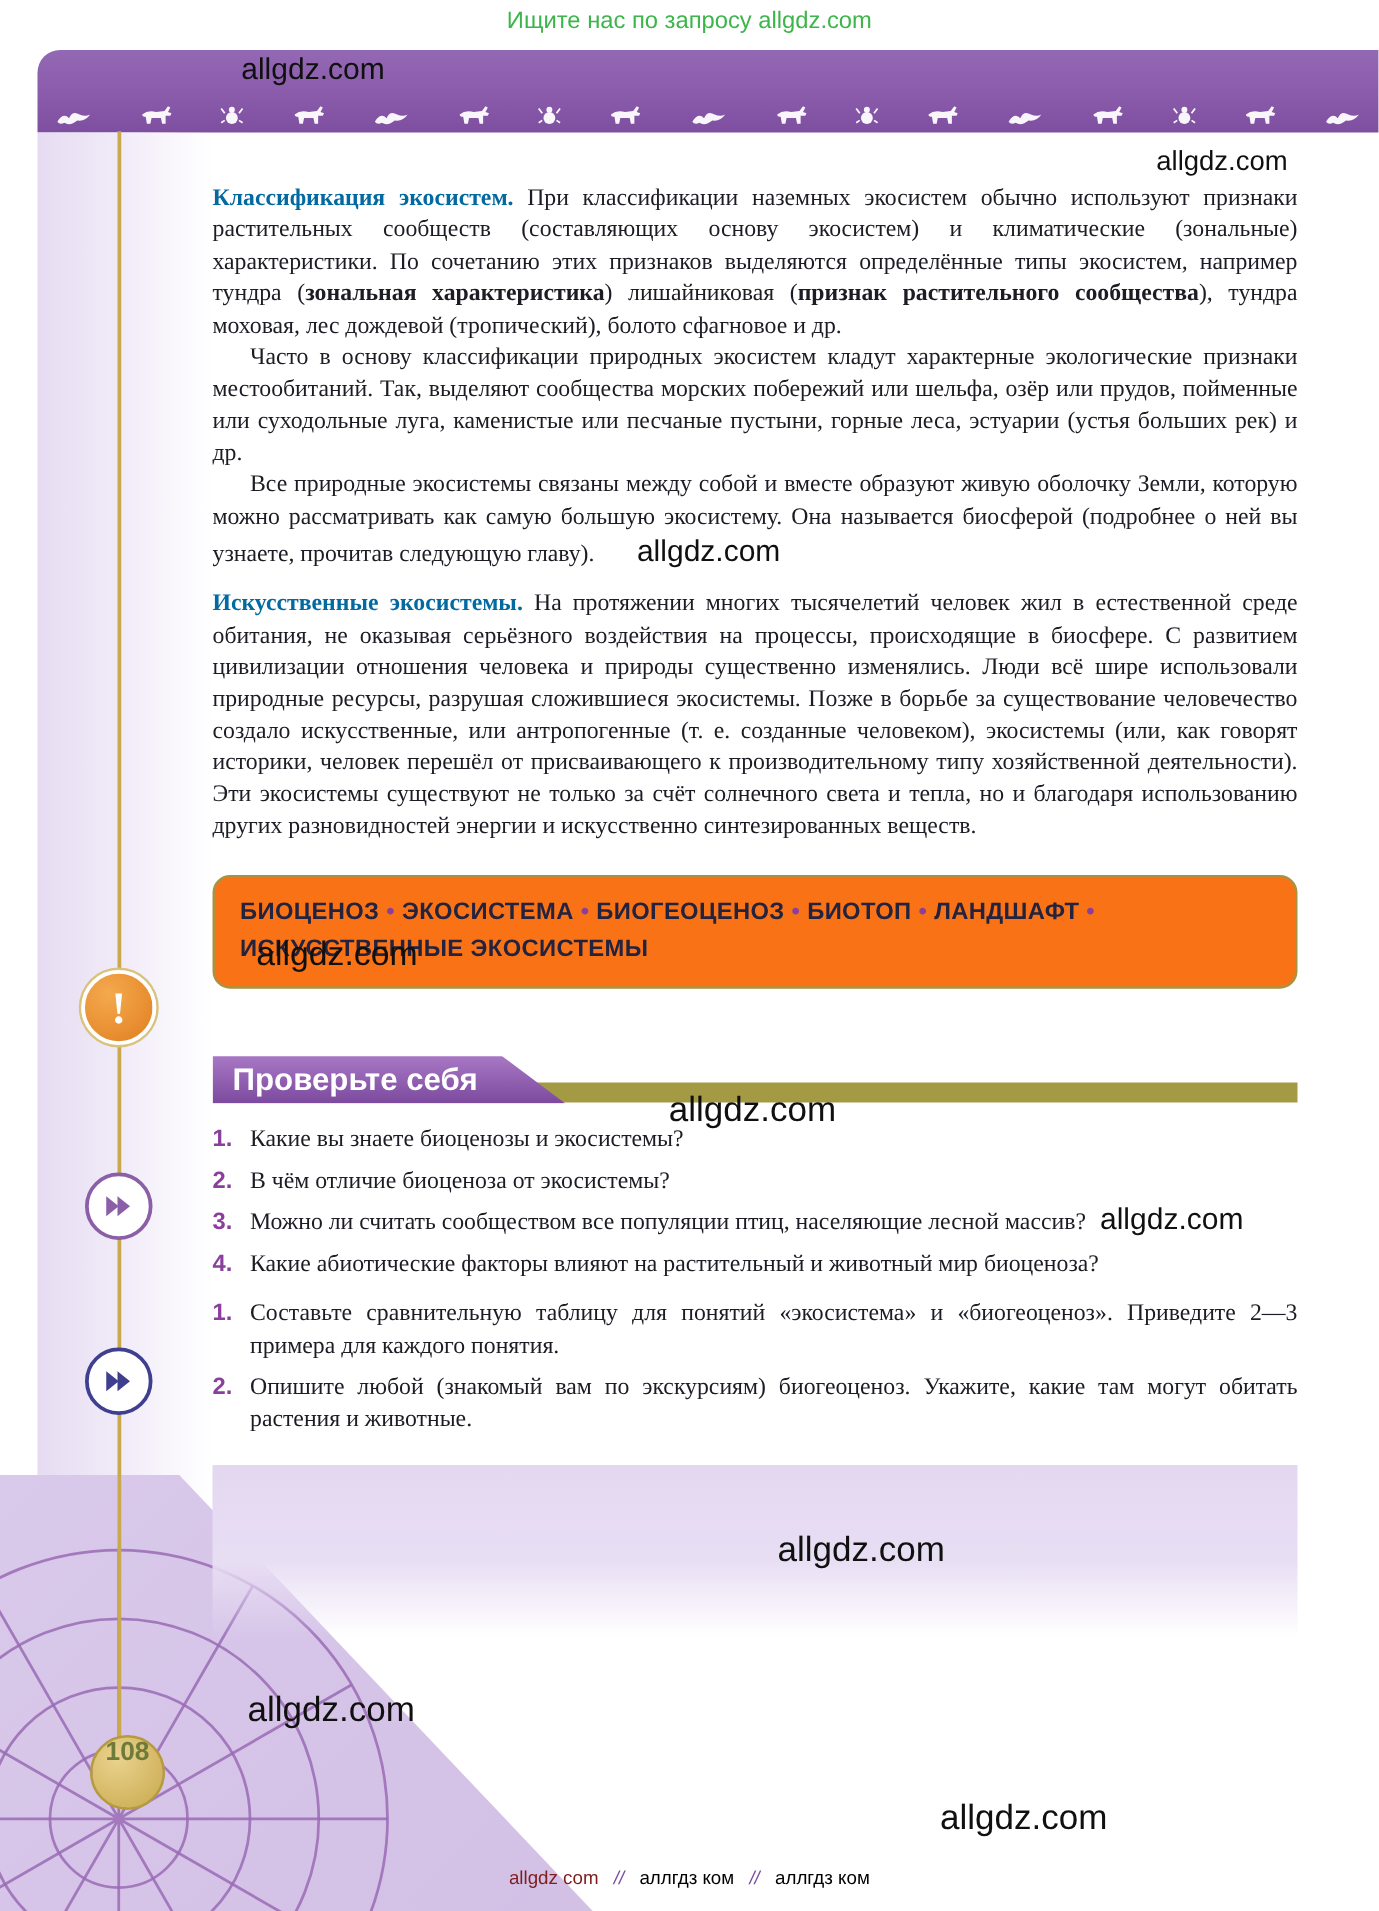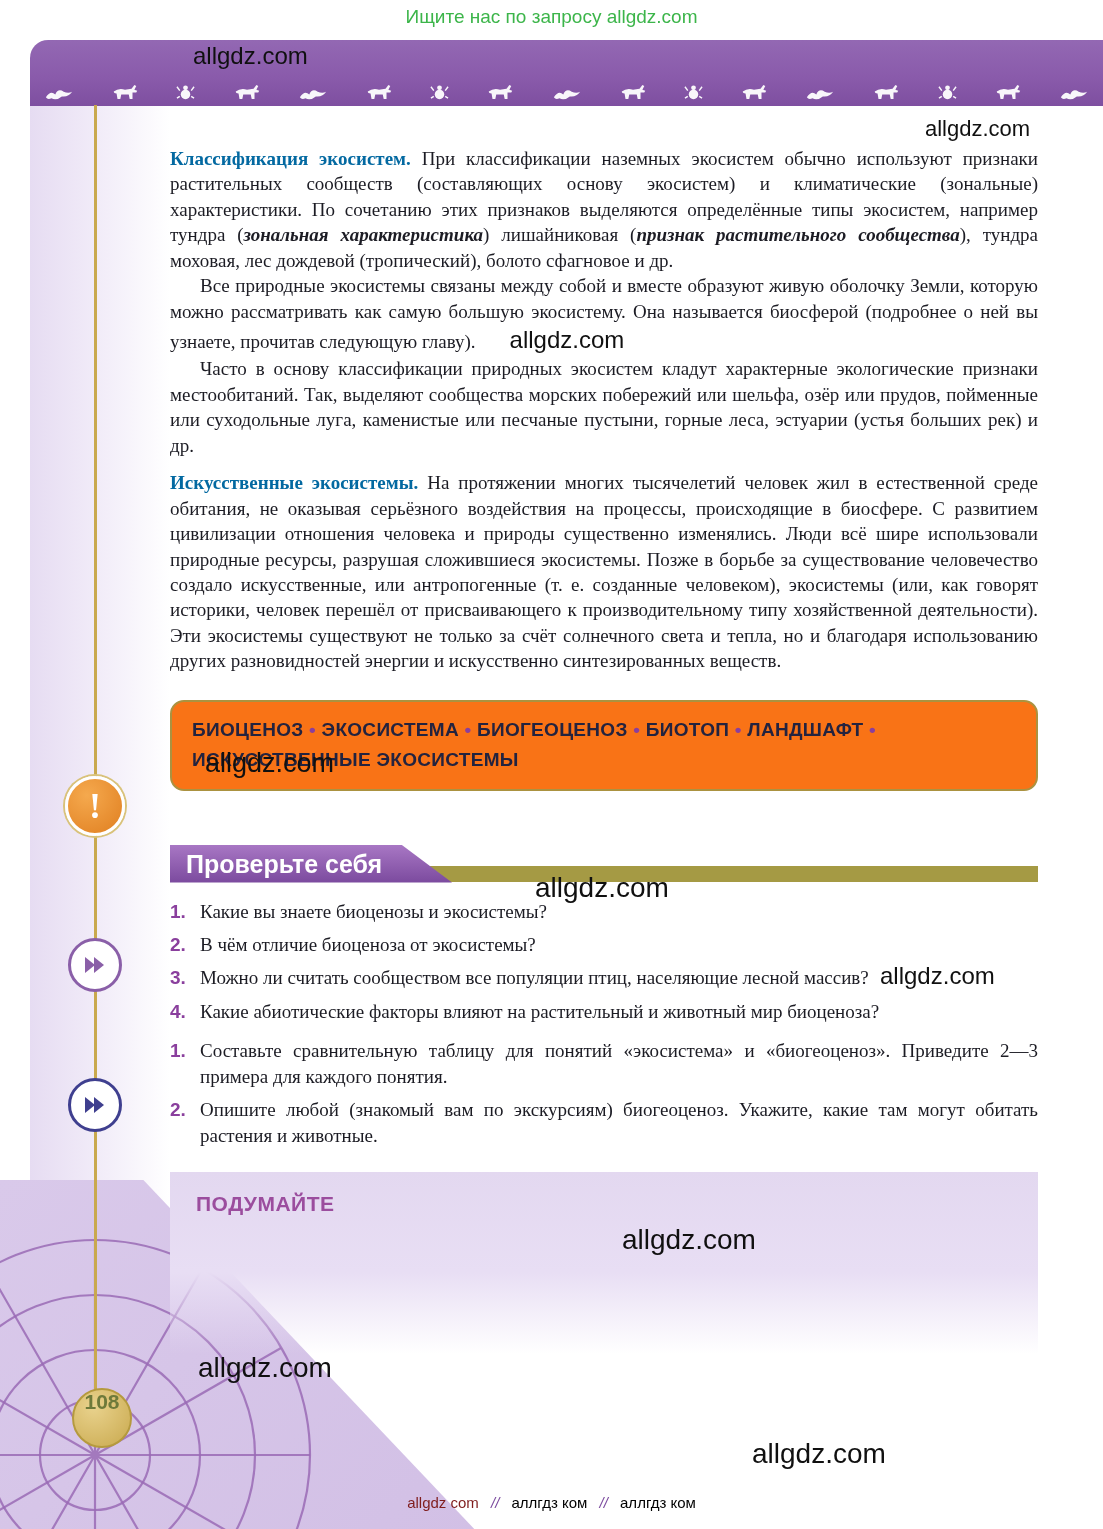--- a/index.html
+++ b/index.html
@@ -44,21 +44,21 @@
   .wm-inline{font-family:"Liberation Sans",sans-serif;font-size:24px;color:#101010;margin-left:34px;}
 
   
   .content{position:absolute;left:170px;top:112px;width:868px;z-index:2;
     font-size:19px;line-height:1.34;text-align:justify;}
   .para{margin:0;}
   .para.first{margin-top:34px;}
   .para.indent{text-indent:30px;}
   .para.sect2{margin-top:12px;}
   .lead{font-weight:bold;color:#0369a1;}
-  .bi{font-weight:bold;font-style:italic;margin-top:16px;}
+  .bi{font-weight:bold;margin-top:16px;}
 
   
   .terms-box{margin-top:26px;background:#f97316;border:2.5px solid #ab9240;border-radius:14px;
     padding:13px 20px;font-family:"Liberation Sans",sans-serif;font-weight:bold;
     font-size:19px;line-height:1.6;color:#23233f;text-align:left;letter-spacing:.3px;}
   .term:not(:last-child)::after{content:"  •  ";color:#8a3f9d;}
 
   
   .check-banner{position:relative;margin-top:54px;height:38px;}
   .olive-strip{position:absolute;left:6px;right:0;bottom:1px;height:16px;background:#a59a44;}
@@ -219,23 +219,23 @@
       <span>108</span>
     </div>
 
   <div class="content">
 
     <p class="para first">
       <span class="lead">Классификация экосистем.</span>
       <span>При классификации наземных экосистем обычно используют признаки растительных сообществ (составляющих основу экосистем) и климатические (зональные) характеристики. По сочетанию этих признаков выделяются определённые типы экосистем, например тундра (</span><span class="bi">зональная характеристика</span><span>) лишайниковая (</span><span class="bi">признак растительного сообщества</span><span>), тундра моховая, лес дождевой (тропический), болото сфагновое и др.</span>
     </p>
 
+    <p class="para indent">Часто в основу классификации природных экосистем кладут характерные экологические признаки местообитаний. Так, выделяют сообщества морских побережий или шельфа, озёр или прудов, пойменные или суходольные луга, каменистые или песчаные пустыни, горные леса, эстуарии (устья больших рек) и др.</p>
+
     <p class="para indent"><span>Все природные экосистемы связаны между собой и вместе образуют живую оболочку Земли, которую можно рассматривать как самую большую экосистему. Она называется биосферой (подробнее о ней вы узнаете, прочитав следующую главу).</span><span class="wm-inline">allgdz.com</span></p>
-
-    <p class="para indent">Часто в основу классификации природных экосистем кладут характерные экологические признаки местообитаний. Так, выделяют сообщества морских побережий или шельфа, озёр или прудов, пойменные или суходольные луга, каменистые или песчаные пустыни, горные леса, эстуарии (устья больших рек) и др.</p>
 
     <p class="para sect2">
       <span class="lead">Искусственные экосистемы.</span>
       <span>На протяжении многих тысячелетий человек жил в естественной среде обитания, не оказывая серьёзного воздействия на процессы, происходящие в биосфере. С развитием цивилизации отношения человека и природы существенно изменялись. Люди всё шире использовали природные ресурсы, разрушая сложившиеся экосистемы. Позже в борьбе за существование человечество создало искусственные, или антропогенные (т. е. созданные человеком), экосистемы (или, как говорят историки, человек перешёл от присваивающего к производительному типу хозяйственной деятельности). Эти экосистемы существуют не только за счёт солнечного света и тепла, но и благодаря использованию других разновидностей энергии и искусственно синтезированных веществ.</span>
     </p>
 
     <div class="terms-box">
       <span class="term">БИОЦЕНОЗ</span><span class="term">ЭКОСИСТЕМА</span><span class="term">БИОГЕОЦЕНОЗ</span><span class="term">БИОТОП</span><span class="term">ЛАНДШАФТ</span><span class="term">ИСКУССТВЕННЫЕ ЭКОСИСТЕМЫ</span>
     </div>
 
@@ -268,21 +268,20 @@
         <span class="qa-num">1.</span>
         <span class="qa-text">Составьте сравнительную таблицу для понятий «экосистема» и «биогеоценоз». Приведите 2—3 примера для каждого понятия.</span>
       </div>
       <div class="qa-row">
         <span class="qa-num">2.</span>
         <span class="qa-text">Опишите любой (знакомый вам по экскурсиям) биогеоценоз. Укажите, какие там могут обитать растения и животные.</span>
       </div>
     </div>
 
     <div class="think-panel">
-      <p class="think-title">ПОДУМАЙТЕ</p>
     </div>
 
   </div>
 
   <div class="footer">
     <span class="f-green">allgdz com</span>
     <span class="f-sep">//</span>
     <span class="f-purple">аллгдз ком</span>
     <span class="f-sep">//</span>
     <span class="f-purple">аллгдз ком</span>

